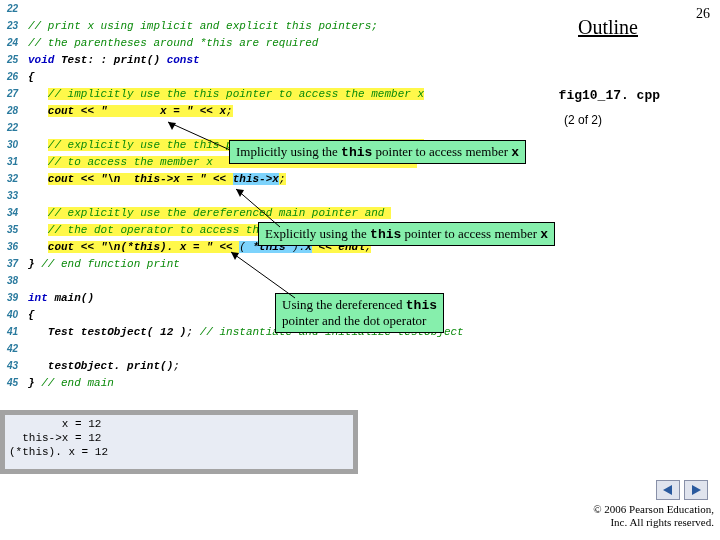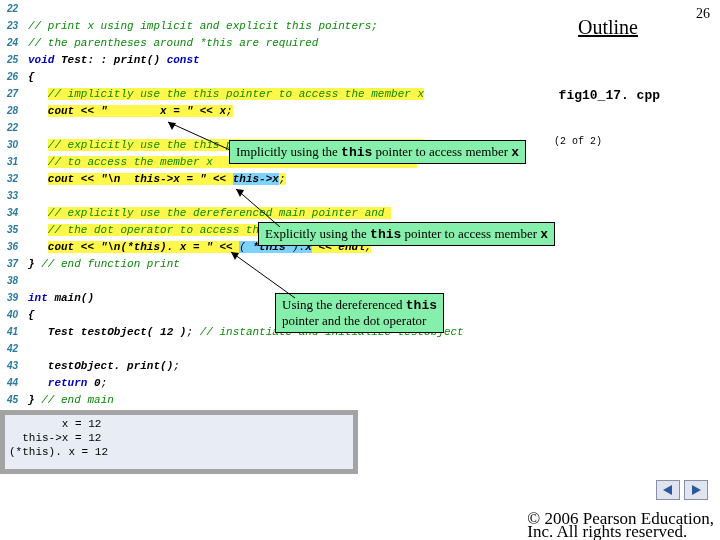--- a/index.html
+++ b/index.html
@@ -84,23 +84,23 @@
     position: absolute;
     right: 60px;
     top: 88px;
     font-family: "Courier New", monospace;
     font-weight: bold;
     font-size: 13px;
   }
   .pagepos {
     position: absolute;
     right: 118px;
-    top: 136px;
-    font-size: 10px;
-    font-family: Liberation Mono, monospace;
+    top: 113px;
+    font-size: 12px;
+    font-family: Liberation Sans, sans-serif;
   }
 
   .callout {
     position: absolute;
     background: #86efac;
     border: 1px solid #000;
     padding: 3px 6px;
     font-family: "Times New Roman", serif;
     font-size: 13px;
     white-space: nowrap;
@@ -108,22 +108,23 @@
   .callout .mono { font-family: "Courier New", monospace; font-weight: bold; }
 
   .arrow {
     position: absolute;
     pointer-events: none;
   }
 
   .footer {
     position: absolute;
     right: 6px;
-    bottom: 2px;
-    font-size: 17px;
+    bottom: 11px;
+    font-size: 11px;
+    text-align: right;
     font-family: "Times New Roman", serif;
     line-height: 13px;
   }
   .nav-btns {
     position: absolute;
     right: 12px;
     bottom: 40px;
     display: flex;
     gap: 4px;
   }
@@ -223,24 +224,20 @@
       <div class="lnum">41</div>
       <div class="lcontent">   <span class="id">Test testObject(</span> <span class="num">12</span> <span class="id">)</span>; <span class="cm">// instantiate and initialize testObject</span></div>
     </div>
     <div class="line">
       <div class="lnum">42</div>
       <div class="lcontent"></div>
     </div>
     <div class="line">
       <div class="lnum">43</div>
       <div class="lcontent">   <span class="id">testObject. print()</span>;</div>
-    </div>
-    <div class="line">
-      <div class="lnum">44</div>
-      <div class="lcontent">   <span class="kw">return</span> <span class="num">0</span>;</div>
     </div>
     <div class="line">
       <div class="lnum">45</div>
       <div class="lcontent"><span class="id">}</span> <span class="cm">// end main</span></div>
     </div>
   </div>
 
 <div class="output-box">        x = 12
   this-&gt;x = 12
 (*this). x = 12</div>

